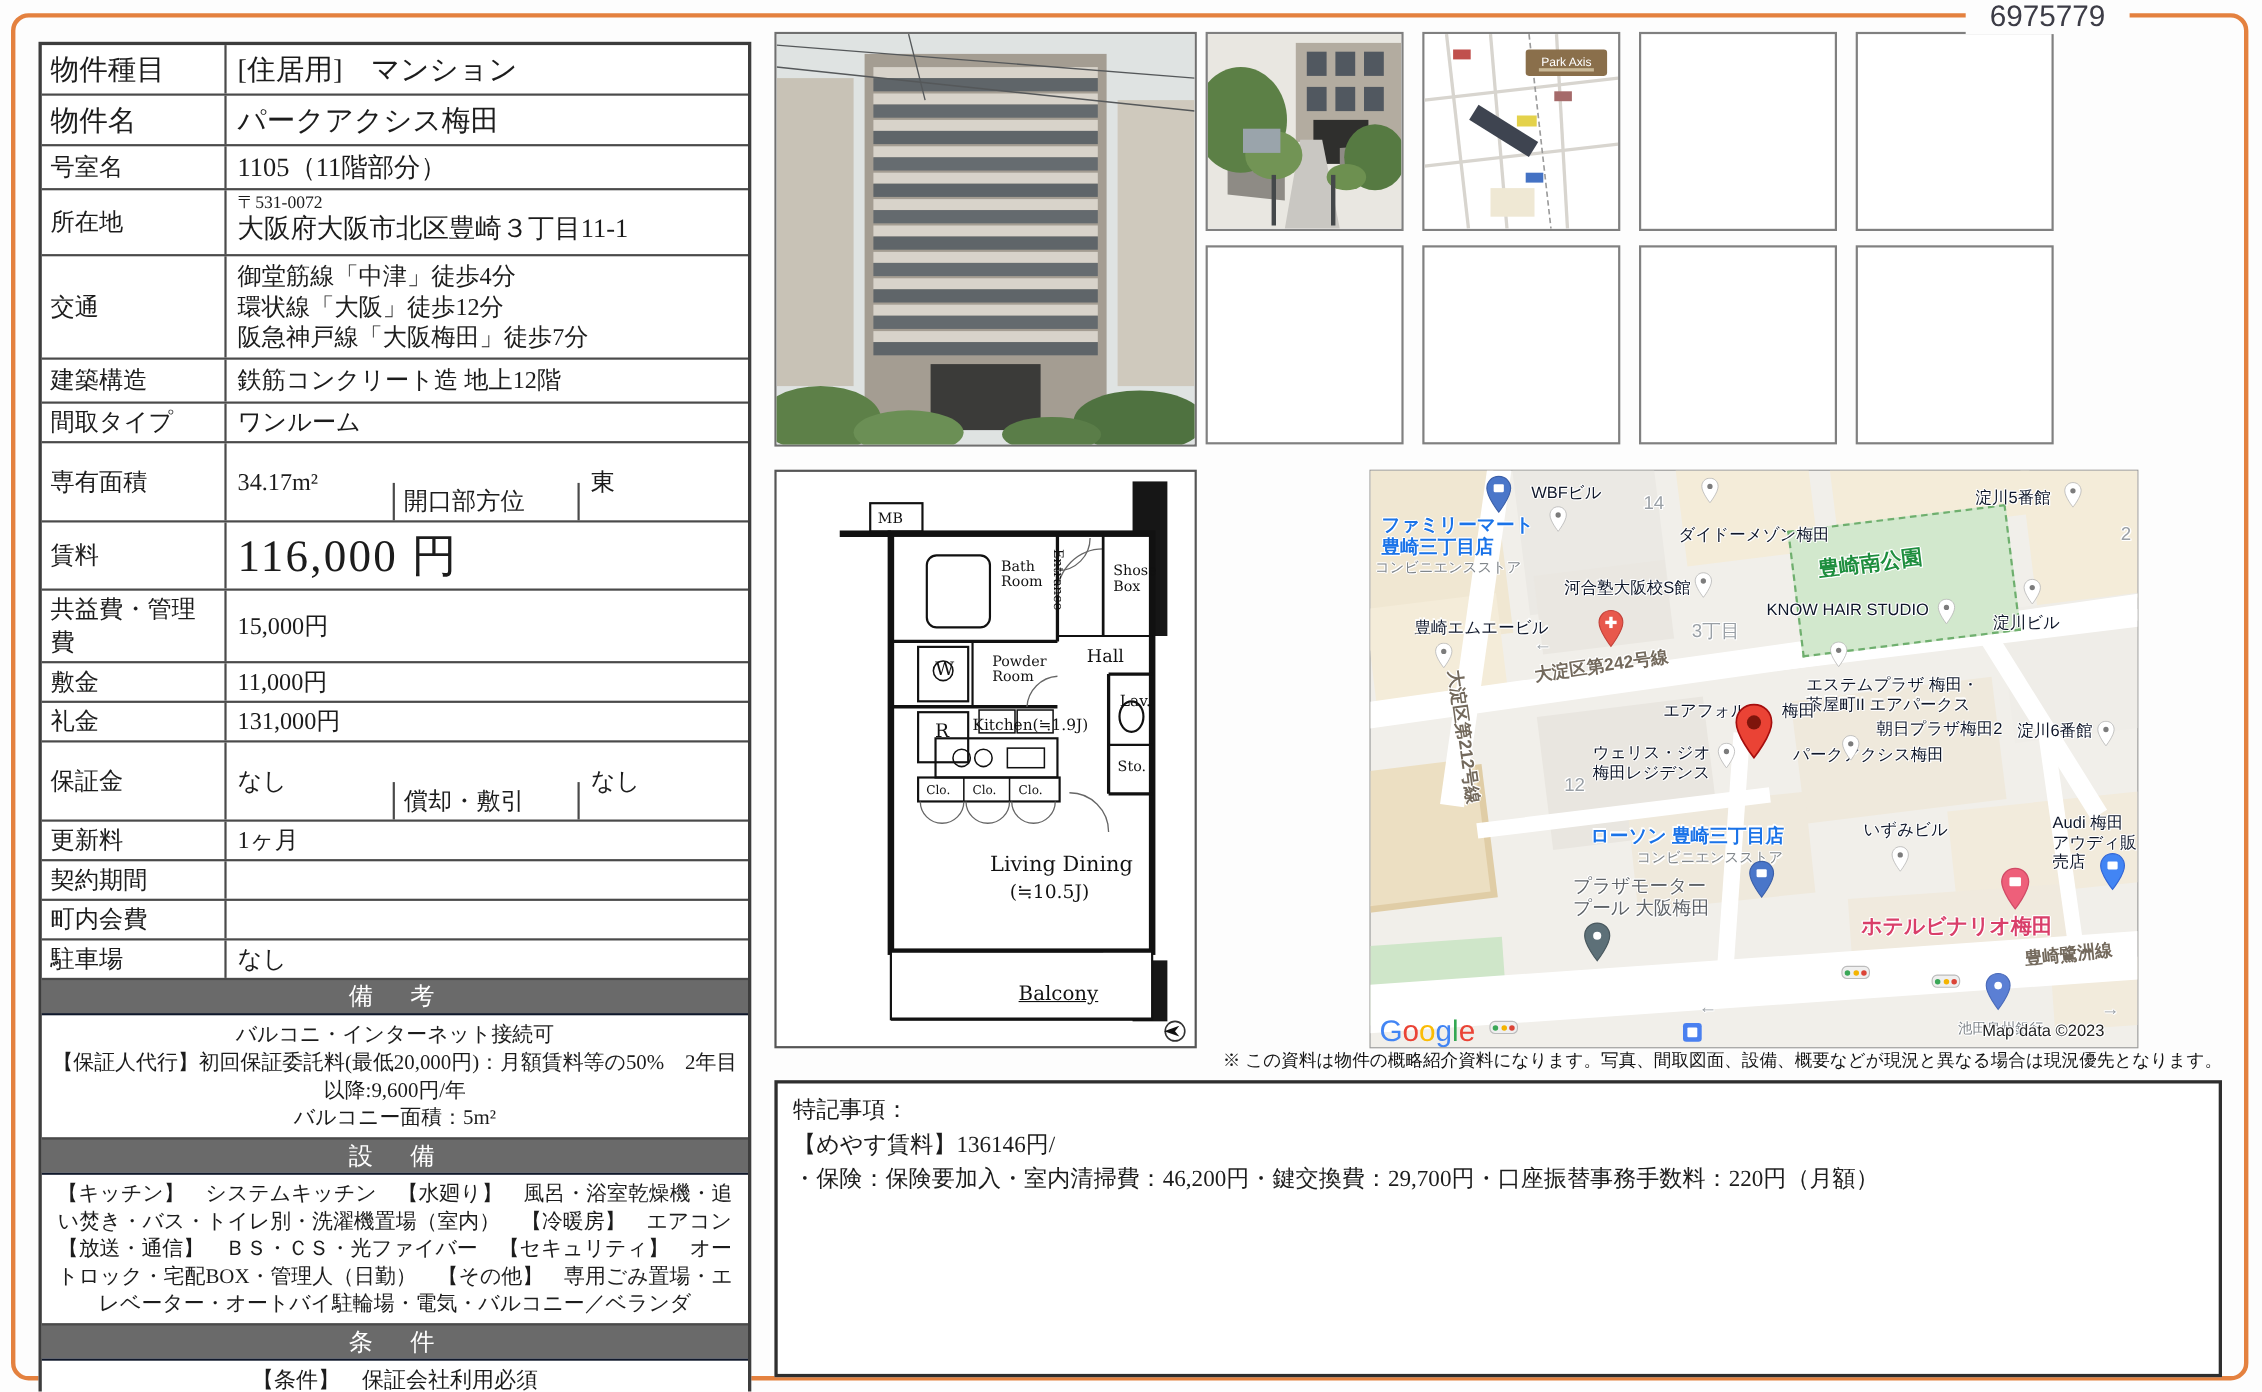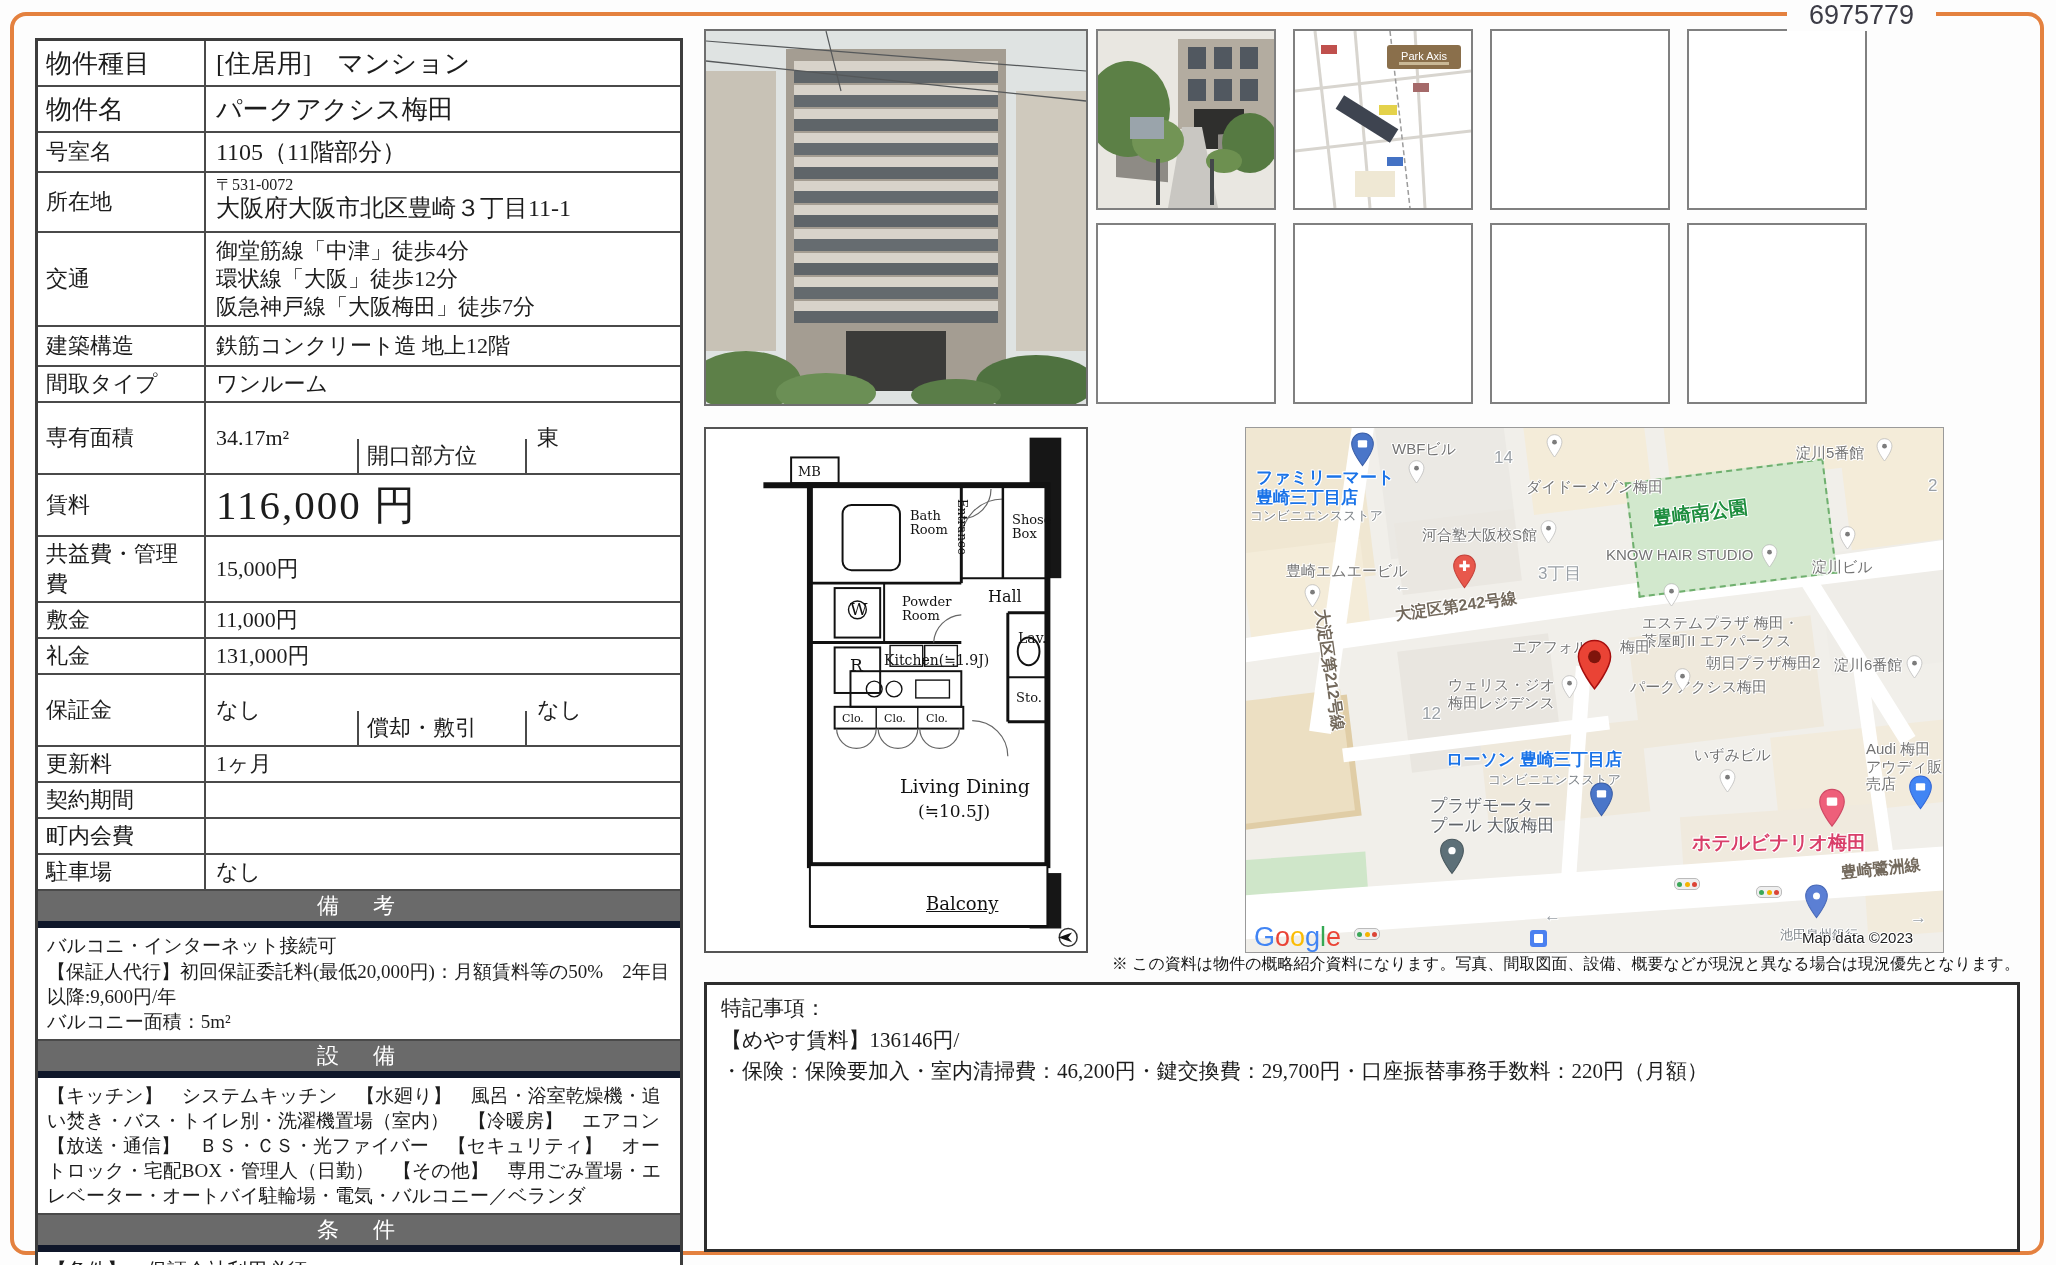--- a/index.html
+++ b/index.html
@@ -23,21 +23,21 @@
   .h32{min-height:32px}.h60{min-height:60px}
   .fs26{font-size:26px}
   .rent{font-size:41px;letter-spacing:2px;}
   .addr{display:block;padding:3px 10px;}
   .addr .postal{font-size:16px;line-height:1.1;}
   .addr .street{font-size:24px;line-height:1.2;}
   .tlines{display:block;padding:4px 10px;}
   .tlines div{font-size:22px;line-height:1.28;}
   .sechdr{background:#6a6a6a;color:#fff;text-align:center;font-size:22px;min-height:28px;
       display:flex;align-items:center;justify-content:center;border-top:2px solid #4a4a4a;letter-spacing:6px;}
-  .secbody{border-top:7px solid #0f172a;padding:5px 9px;font-size:19px;line-height:1.32;}
+  .secbody{border-top:2px solid #0f172a;padding:5px 9px;font-size:19px;line-height:1.32;text-align:center;}
   .secbody.rem{min-height:78px}.secbody.eq{min-height:100px}.secbody.cond{min-height:30px;font-size:20px}
 
   
   .photo-main{position:absolute;left:704px;top:29px;width:384px;height:377px;border:2px solid #6f6f6f;background:#fff;box-sizing:border-box;}
   .thumbs{position:absolute;left:1096px;top:29px;width:772px;display:grid;
       grid-template-columns:repeat(4,180px);grid-auto-rows:181px;column-gap:17px;row-gap:13px;}
   .thumb{border:2px solid #808080;background:#fff;box-sizing:border-box;overflow:hidden;}
 
   
   .floorplan{position:absolute;left:704px;top:427px;width:384px;height:526px;border:2px solid #555;
@@ -49,21 +49,21 @@
   
   .map{position:absolute;left:1245px;top:427px;width:699px;height:526px;border:1px solid #9a9a9a;
       background:#f1efea;overflow:hidden;box-sizing:border-box;font-family:"Liberation Sans",sans-serif;}
   .blk{position:absolute;}
   .road{position:absolute;background:#ffffff;}
   .park{position:absolute;left:385px;top:42px;width:196px;height:112px;background:#d2e8cd;
       border:2px dashed #6faf6e;transform:rotate(-7deg);}
   .ml{position:absolute;white-space:pre-line;line-height:1.18;color:#5f6368;font-size:15px;
       text-shadow:1px 0 0 #fff,-1px 0 0 #fff,0 1px 0 #fff,0 -1px 0 #fff,1px 1px 0 #fff,-1px -1px 0 #fff;
       transform-origin:left top;z-index:3;}
-  .ml.g{color:#737373;font-size:15px}
+  .ml.g{color:#0f172a;font-size:15px}
   .ml.g2{color:#5f6368;font-size:17px}
   .ml.gs{color:#80868b;font-size:13px}
   .ml.b{color:#1a73e8;font-size:17px;font-weight:700}
   .ml.n2{color:#9aa0a6;font-size:17px}
   .ml.rd{color:#73695c;font-size:16px;font-weight:700}
   .ml.pk{color:#1e8e3e;font-size:19px;font-weight:700}
   .ml.hot{color:#d93f6a;font-size:19px;font-weight:700}
   .ml.dk{color:#222;font-size:15px}
   .ml.ar{color:#9aa0a6;font-size:17px}
   .pin{position:absolute;z-index:4;}

